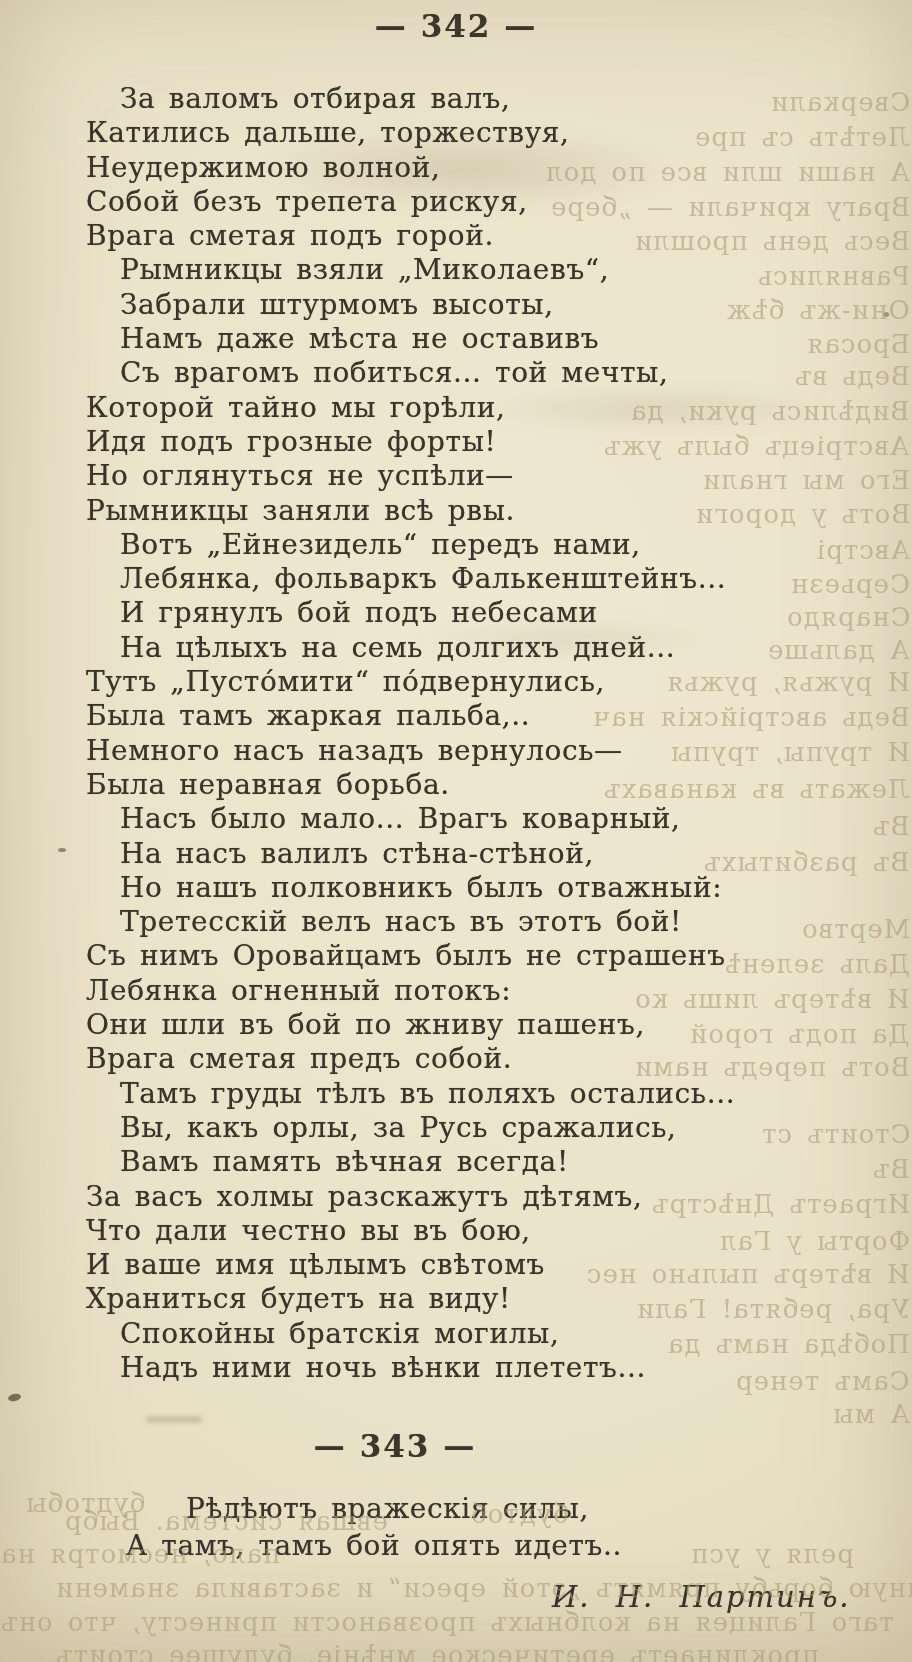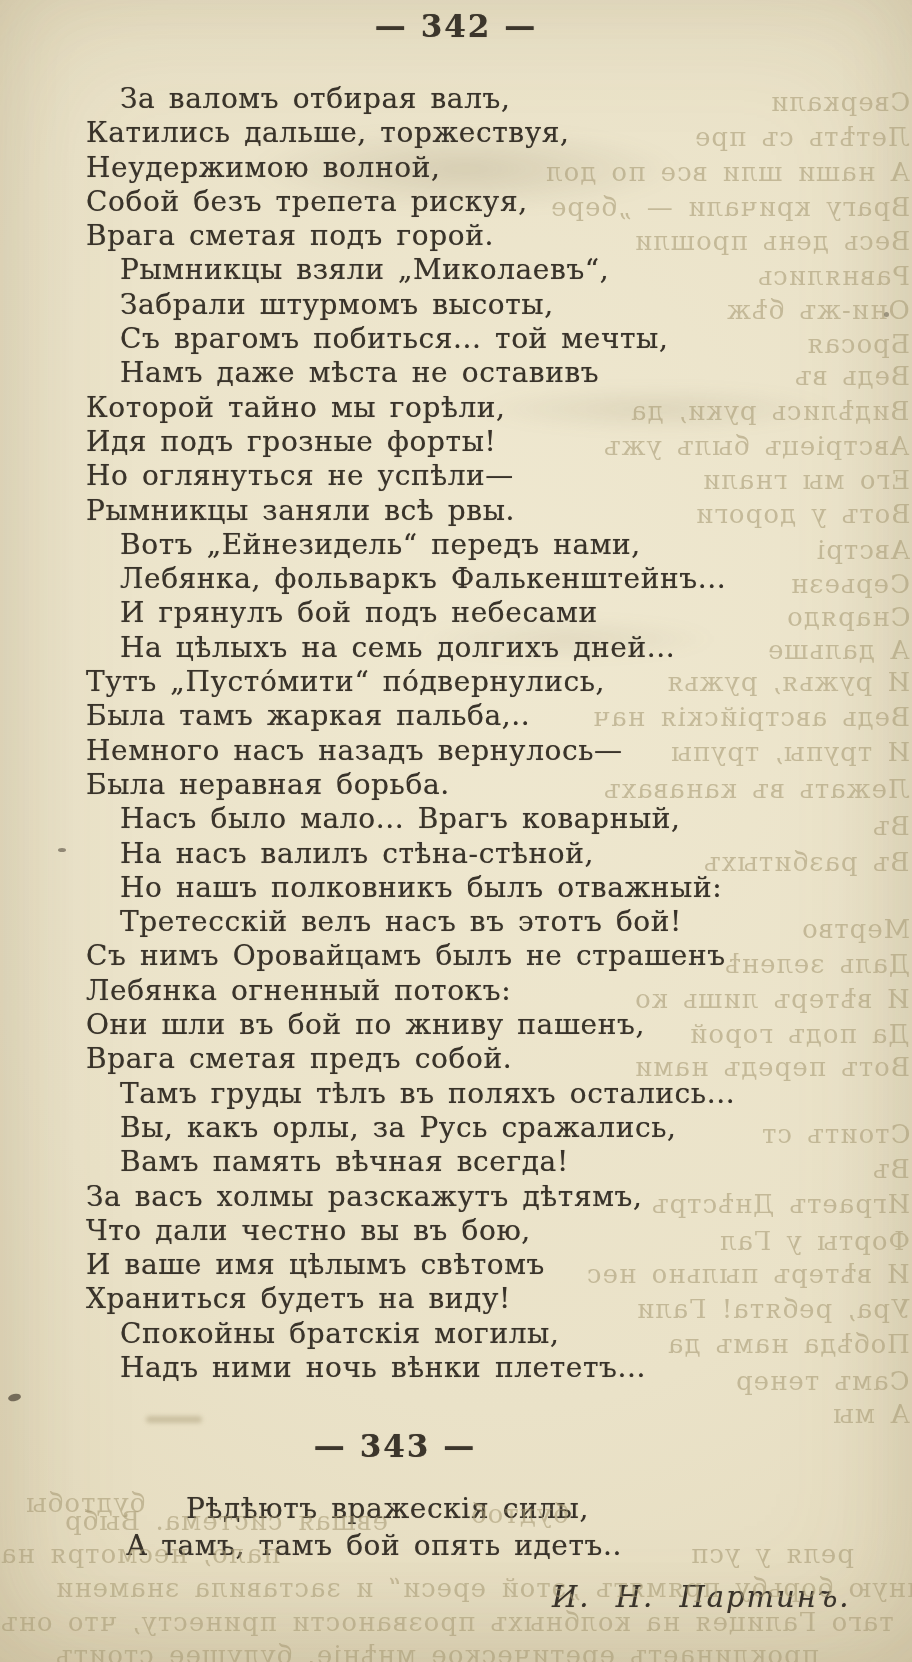--- a/index.html
+++ b/index.html
@@ -98,22 +98,22 @@
   <div class="pagenum" id="pagenum342">— 342 —</div>
 
   <div id="poem342">
       <div class="line ind">За валомъ отбирая валъ,</div>
       <div class="line">Катились дальше, торжествуя,</div>
       <div class="line">Неудержимою волной,</div>
       <div class="line">Собой безъ трепета рискуя,</div>
       <div class="line">Врага сметая подъ горой.</div>
       <div class="line ind">Рымникцы взяли „Миколаевъ“,</div>
       <div class="line ind">Забрали штурмомъ высоты,</div>
+      <div class="line ind">Намъ даже мѣста не оставивъ</div>
       <div class="line ind">Съ врагомъ побиться... той мечты,</div>
-      <div class="line ind">Намъ даже мѣста не оставивъ</div>
       <div class="line">Которой тайно мы горѣли,</div>
       <div class="line">Идя подъ грозные форты!</div>
       <div class="line">Но оглянуться не успѣли—</div>
       <div class="line">Рымникцы заняли всѣ рвы.</div>
       <div class="line ind">Вотъ „Ейнезидель“ передъ нами,</div>
       <div class="line ind">Лебянка, фольваркъ Фалькенштейнъ...</div>
       <div class="line ind">И грянулъ бой подъ небесами</div>
       <div class="line ind">На цѣлыхъ на семь долгихъ дней...</div>
       <div class="line">Тутъ „Пусто́мити“ по́двернулись,</div>
       <div class="line">Была тамъ жаркая пальба,..</div>

